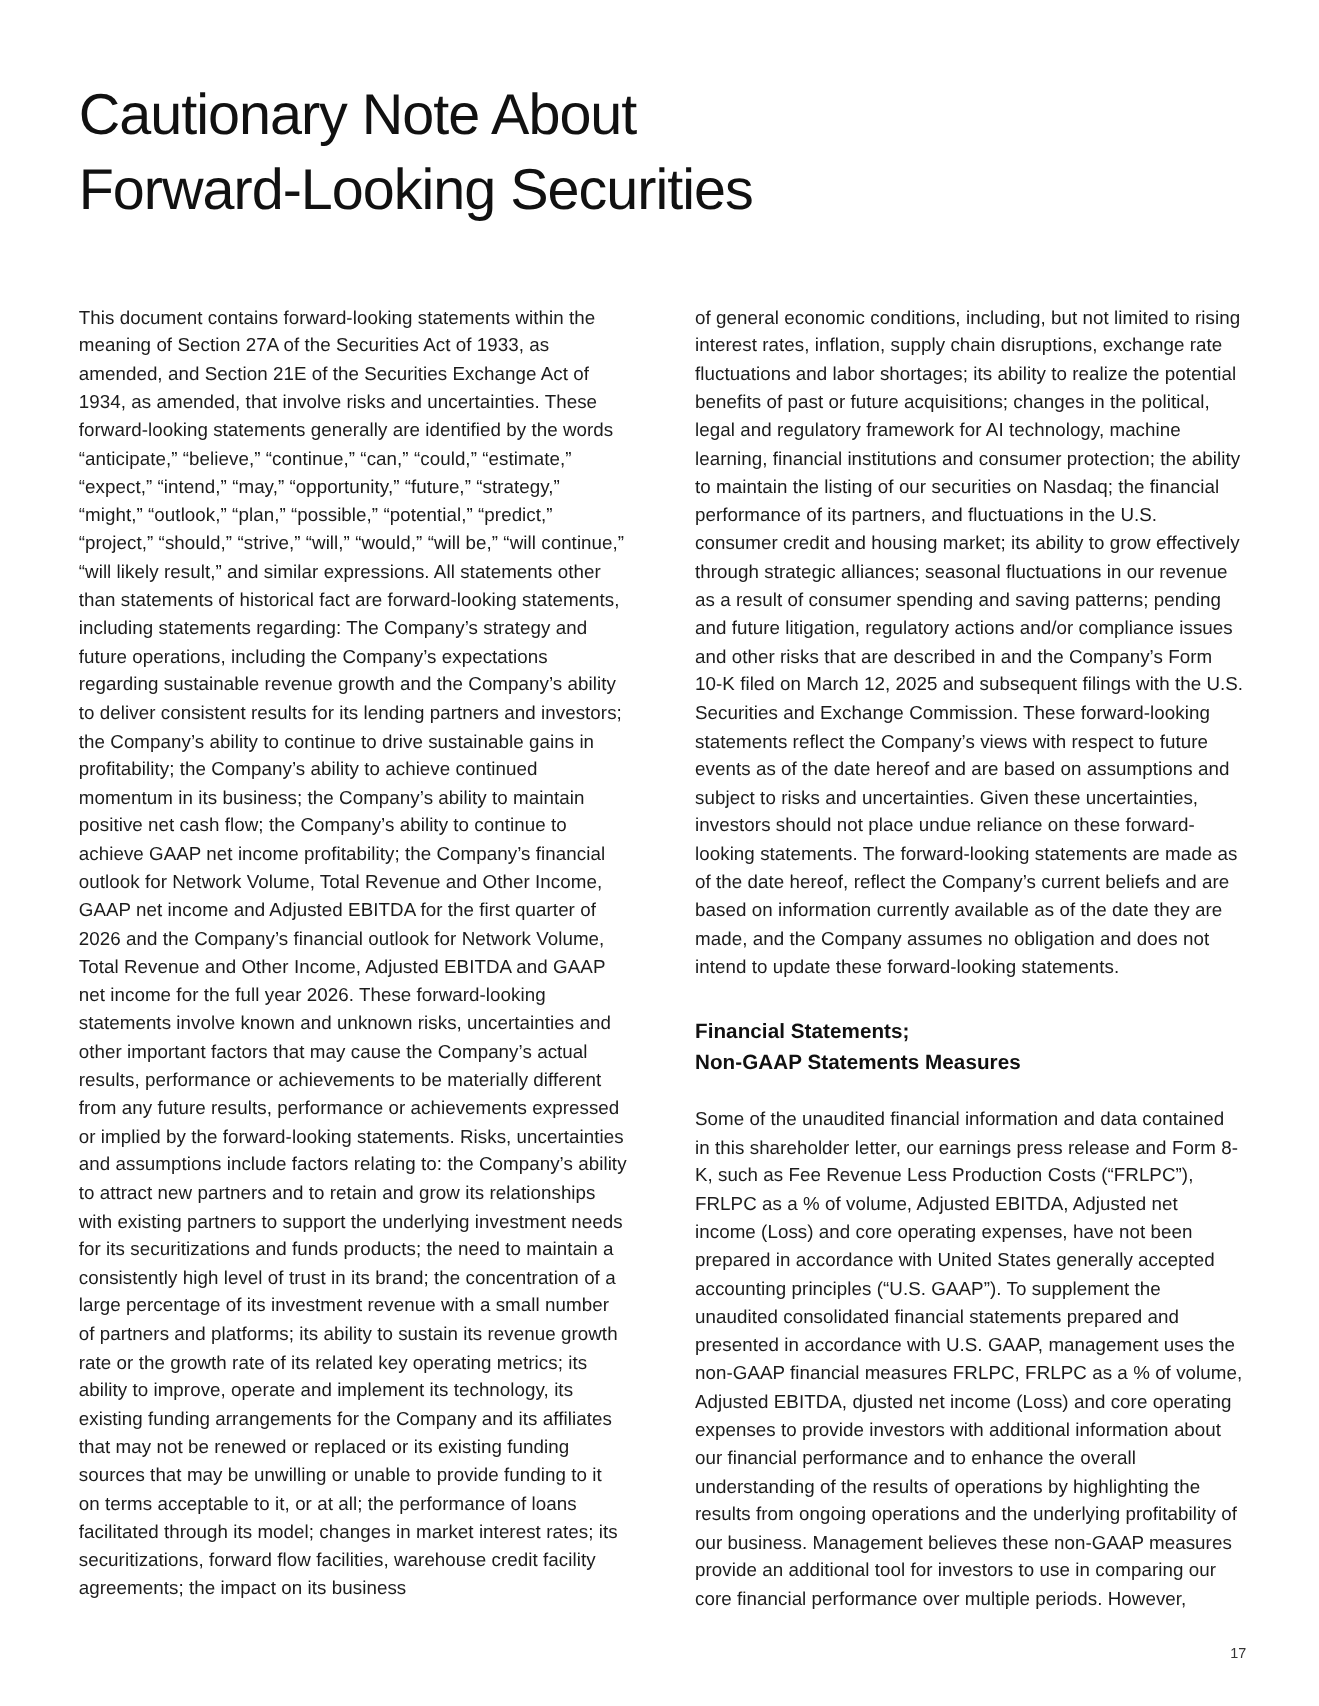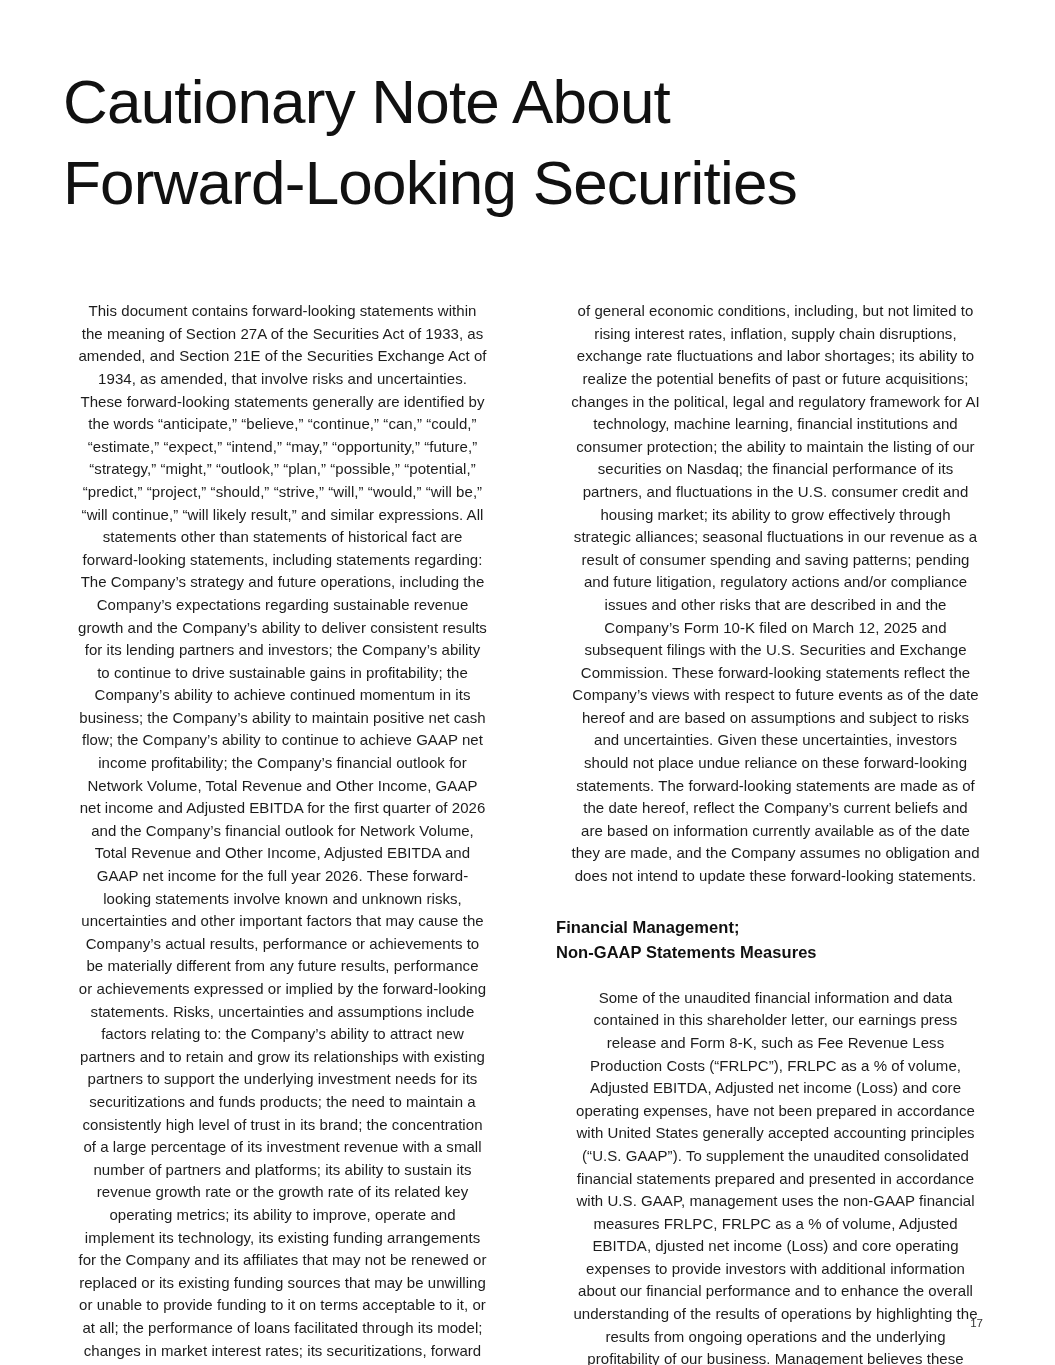--- a/index.html
+++ b/index.html
@@ -19,51 +19,51 @@
     position: relative;
     width: 1055px;
     height: 1365px;
     box-sizing: border-box;
     padding: 62px 60px 0 63px;
     background: #ffffff;
     overflow: hidden;
   }
   .title {
     margin: 0 0 62px 0;
-    font-size: 62px;
+    font-size: 46px;
     font-weight: 400;
     line-height: 1.3;
     letter-spacing: -0.8px;
     color: #111111;
   }
   .columns {
     display: flex;
     gap: 54px;
   }
   .col {
     width: 440px;
     font-size: 15px;
     line-height: 22.6px;
     letter-spacing: 0.05px;
     color: #1c1c1c;
   }
   .col p {
-    margin: 15px;
-    text-align: center;
+    margin: 0;
+    text-align: left;
   }
   .section-heading {
     margin: 27px 0 21px 0;
     font-size: 16.5px;
     font-weight: 700;
     line-height: 1.55;
     color: #111111;
   }
   .page-number {
     position: absolute;
-    right: 72px;
+    right: 58px;
     bottom: 36px;
     font-size: 11.5px;
     color: #333333;
   }
 </style>
 </head>
 <body>
 
 <div class="page">
 
@@ -74,21 +74,21 @@
 
   <div class="columns">
 
     <div class="col">
       <p>This document contains forward-looking statements within the meaning of Section 27A of the Securities Act of 1933, as amended, and Section 21E of the Securities Exchange Act of 1934, as amended, that involve risks and uncertainties. These forward-looking statements generally are identified by the words “anticipate,” “believe,” “continue,” “can,” “could,” “estimate,” “expect,” “intend,” “may,” “opportunity,” “future,” “strategy,” “might,” “outlook,” “plan,” “possible,” “potential,” “predict,” “project,” “should,” “strive,” “will,” “would,” “will be,” “will continue,” “will likely result,” and similar expressions. All statements other than statements of historical fact are forward-looking statements, including statements regarding: The Company’s strategy and future operations, including the Company’s expectations regarding sustainable revenue growth and the Company’s ability to deliver consistent results for its lending partners and investors; the Company’s ability to continue to drive sustainable gains in profitability; the Company’s ability to achieve continued momentum in its business; the Company’s ability to maintain positive net cash flow; the Company’s ability to continue to achieve GAAP net income profitability; the Company’s financial outlook for Network Volume, Total Revenue and Other Income, GAAP net income and Adjusted EBITDA for the first quarter of 2026 and the Company’s financial outlook for Network Volume, Total Revenue and Other Income, Adjusted EBITDA and GAAP net income for the full year 2026. These forward-looking statements involve known and unknown risks, uncertainties and other important factors that may cause the Company’s actual results, performance or achievements to be materially different from any future results, performance or achievements expressed or implied by the forward-looking statements. Risks, uncertainties and assumptions include factors relating to: the Company’s ability to attract new partners and to retain and grow its relationships with existing partners to support the underlying investment needs for its securitizations and funds products; the need to maintain a consistently high level of trust in its brand; the concentration of a large percentage of its investment revenue with a small number of partners and platforms; its ability to sustain its revenue growth rate or the growth rate of its related key operating metrics; its ability to improve, operate and implement its technology, its existing funding arrangements for the Company and its affiliates that may not be renewed or replaced or its existing funding sources that may be unwilling or unable to provide funding to it on terms acceptable to it, or at all; the performance of loans facilitated through its model; changes in market interest rates; its securitizations, forward flow facilities, warehouse credit facility agreements; the impact on its business</p>
     </div>
 
     <div class="col">
       <p>of general economic conditions, including, but not limited to rising interest rates, inflation, supply chain disruptions, exchange rate fluctuations and labor shortages; its ability to realize the potential benefits of past or future acquisitions; changes in the political, legal and regulatory framework for AI technology, machine learning, financial institutions and consumer protection; the ability to maintain the listing of our securities on Nasdaq; the financial performance of its partners, and fluctuations in the U.S. consumer credit and housing market; its ability to grow effectively through strategic alliances; seasonal fluctuations in our revenue as a result of consumer spending and saving patterns; pending and future litigation, regulatory actions and/or compliance issues and other risks that are described in and the Company’s Form 10-K filed on March 12, 2025 and subsequent filings with the U.S. Securities and Exchange Commission. These forward-looking statements reflect the Company’s views with respect to future events as of the date hereof and are based on assumptions and subject to risks and uncertainties. Given these uncertainties, investors should not place undue reliance on these forward-looking statements. The forward-looking statements are made as of the date hereof, reflect the Company’s current beliefs and are based on information currently available as of the date they are made, and the Company assumes no obligation and does not intend to update these forward-looking statements.</p>
       <h2 class="section-heading">
-        <span>Financial Management;</span><br>
+        <span>Financial Statements;</span><br>
         <span>Non-GAAP Statements Measures</span>
       </h2>
       <p>Some of the unaudited financial information and data contained in this shareholder letter, our earnings press release and Form 8-K, such as Fee Revenue Less Production Costs (“FRLPC”), FRLPC as a % of volume, Adjusted EBITDA, Adjusted net income (Loss) and core operating expenses, have not been prepared in accordance with United States generally accepted accounting principles (“U.S. GAAP”). To supplement the unaudited consolidated financial statements prepared and presented in accordance with U.S. GAAP, management uses the non-GAAP financial measures FRLPC, FRLPC as a % of volume, Adjusted EBITDA, djusted net income (Loss) and core operating expenses to provide investors with additional information about our financial performance and to enhance the overall understanding of the results of operations by highlighting the results from ongoing operations and the underlying profitability of our business. Management believes these non-GAAP measures provide an additional tool for investors to use in comparing our core financial performance over multiple periods. However,</p>
     </div>
 
   </div>
 
   <div class="page-number">17</div>
 
 </div>

